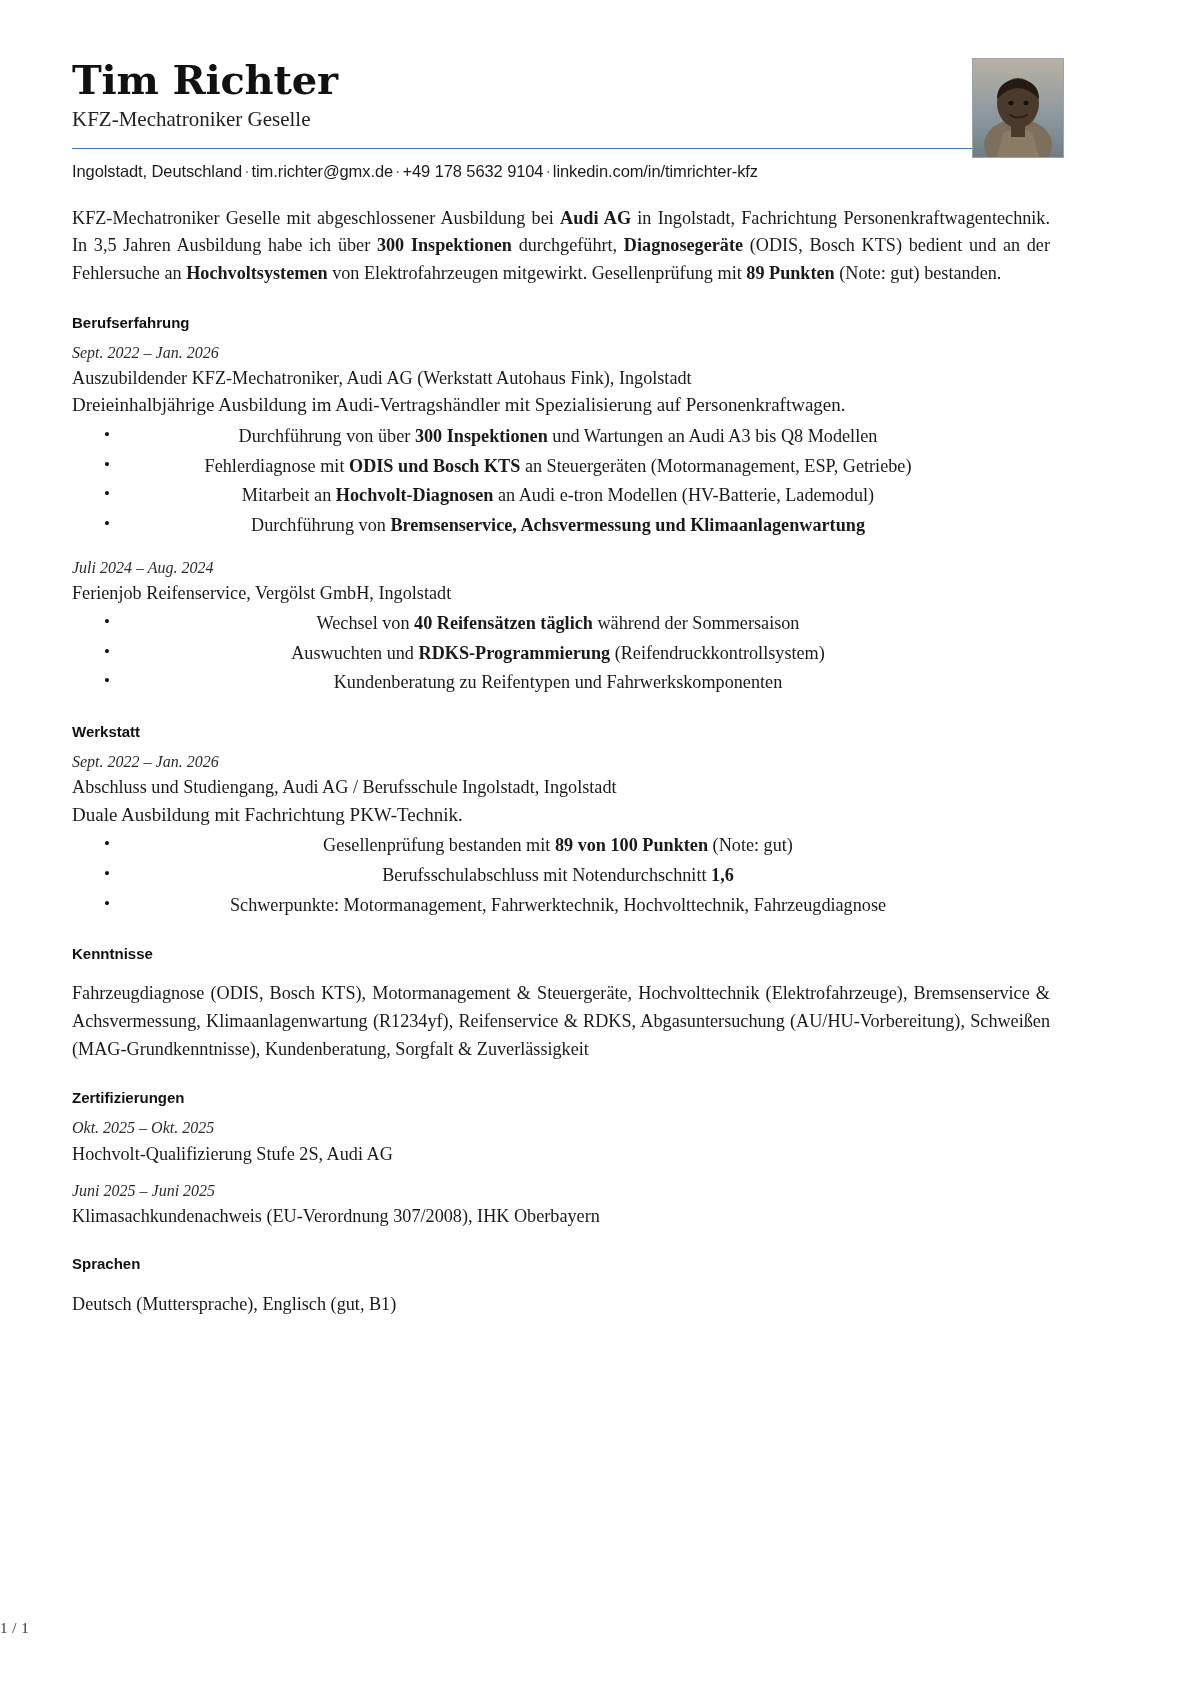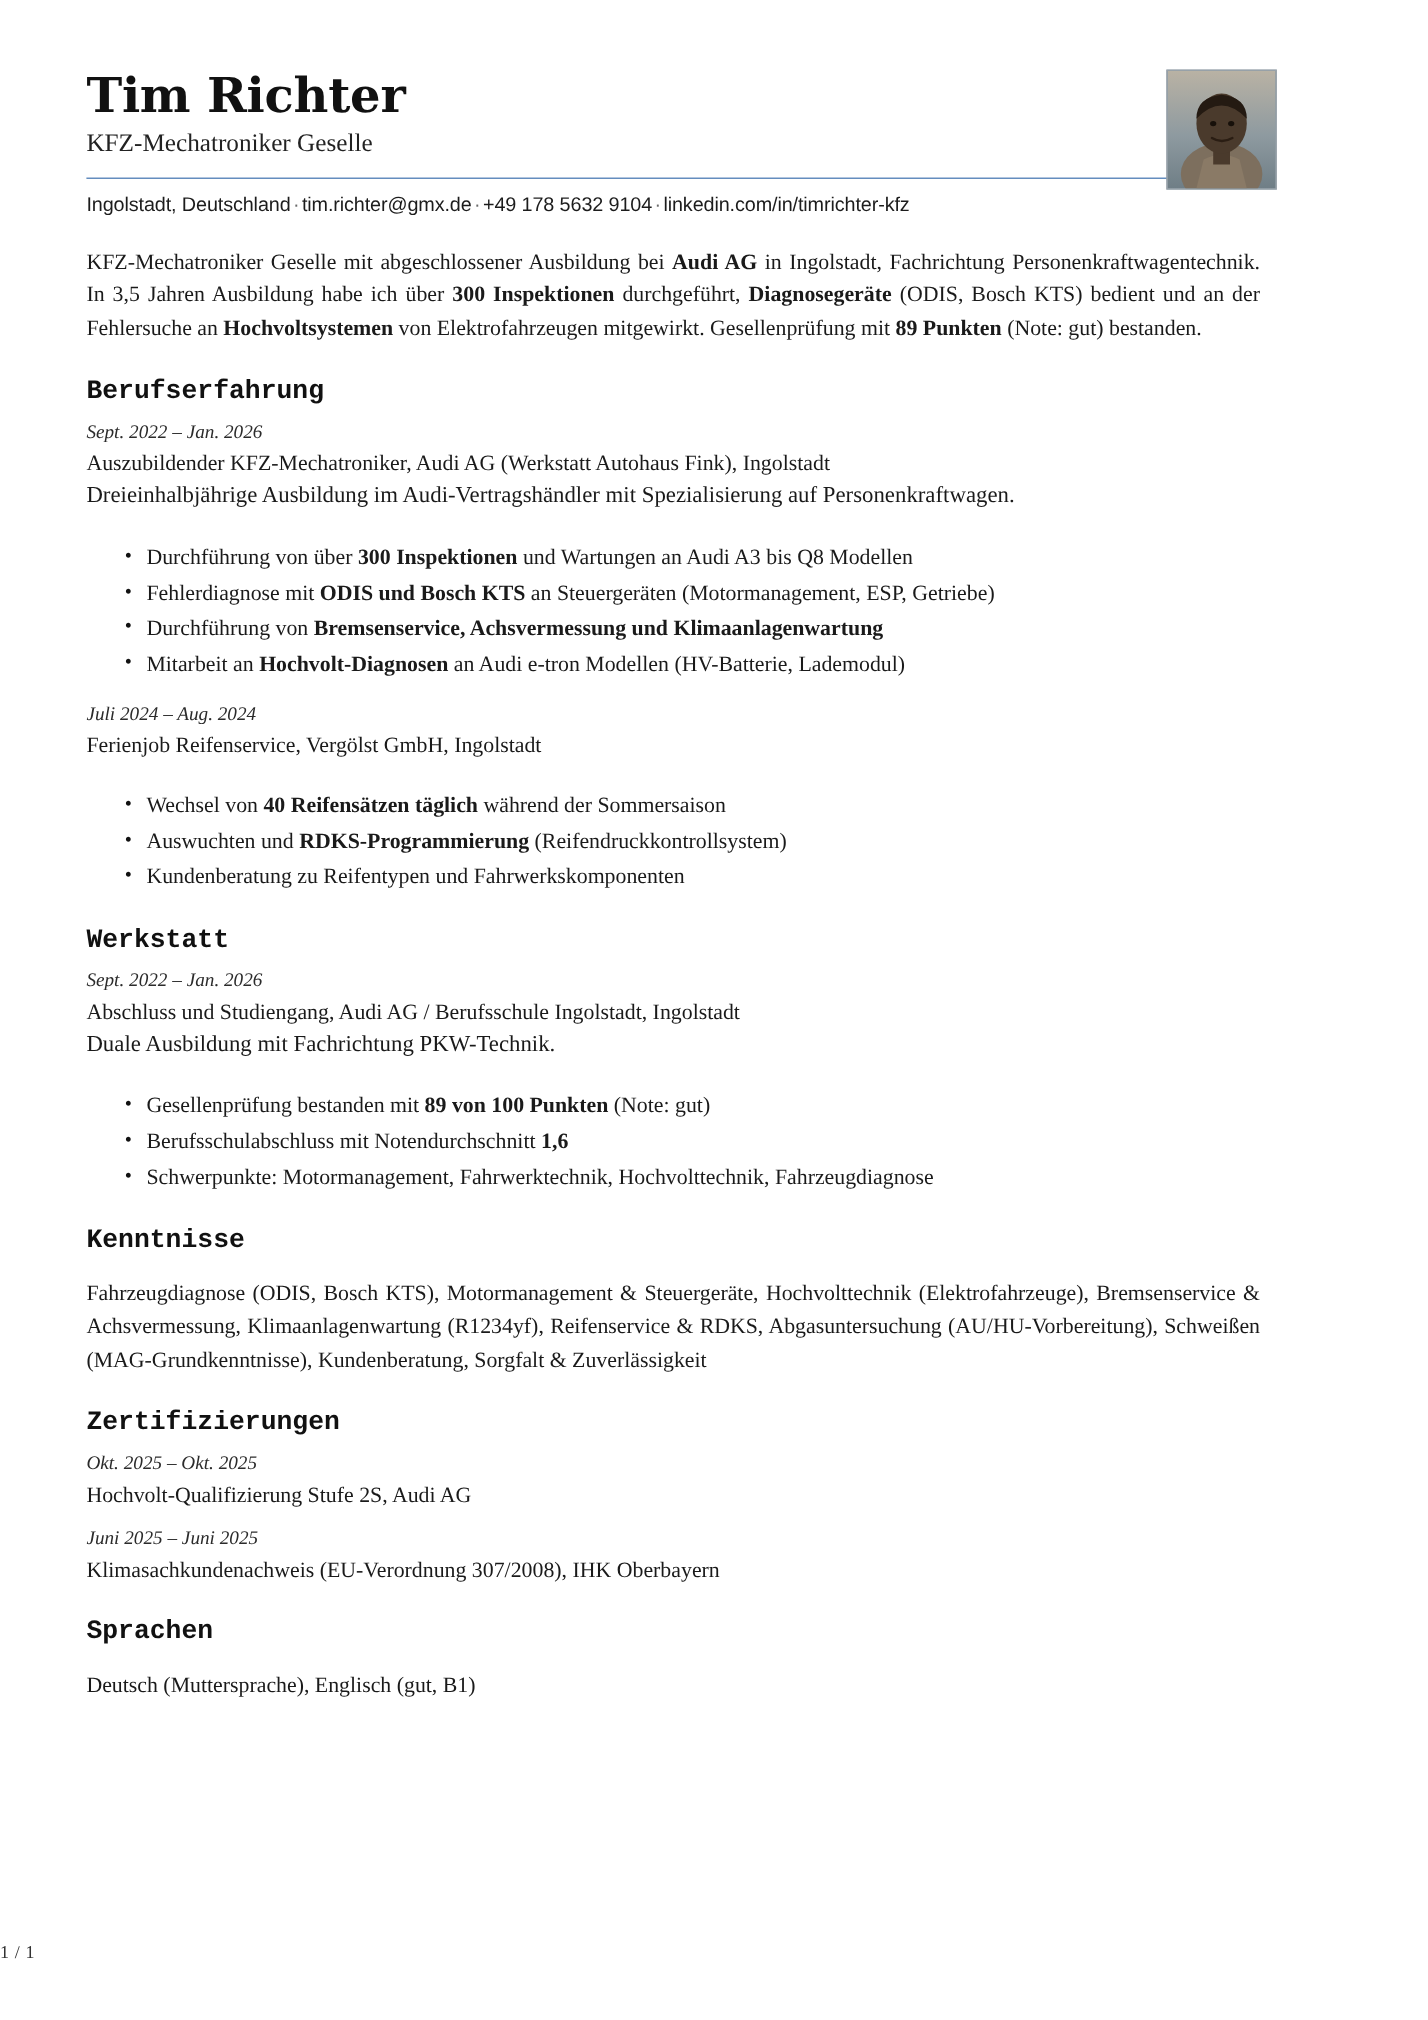--- a/index.html
+++ b/index.html
@@ -79,23 +79,23 @@
     font-size: 18.2px;
     line-height: 1.52;
     text-align: justify;
     width: 978px;
     hyphens: auto;
   }
 
   
   .section { margin-top: 26px; }
   .section-title {
-    font-family: Liberation Mono, monospace;
+    font-family: Liberation Sans, sans-serif;
     font-weight: bold;
-    font-size: 22px;
+    font-size: 15px;
     margin: 0 0 10px 0;
     color: #111111;
   }
   .entry { margin-bottom: 16px; }
   .entry:last-child { margin-bottom: 0; }
   .entry-date {
     font-style: italic;
     font-size: 16px;
     line-height: 1.45;
     color: #2b2b2b;
@@ -104,23 +104,24 @@
   .entry-head {
     font-size: 18.2px;
     line-height: 1.45;
   }
   .entry-head b { font-weight: normal; }
   .entry-sub {
     font-size: 19px;
     line-height: 1.45;
   }
   ul.bullets {
-    margin: 24px 0 0 0;
+    margin: 4px 0 0 0;
     padding: 0 0 0 30px;
     list-style: none;
+    text-align: center;
   }
   ul.bullets li {
     font-size: 18.2px;
     line-height: 1.52;
     position: relative;
     padding-left: 20px;
     margin-bottom: 2px;
   }
   ul.bullets li::before {
     content: "\2022";
@@ -194,22 +195,22 @@
   <div class="section">
     <h2 class="section-title">Berufserfahrung</h2>
     <div>
         <div class="entry">
           <div class="entry-date">Sept. 2022 – Jan. 2026</div>
           <div class="entry-head"><b>Auszubildender KFZ-Mechatroniker</b><span>, Audi AG (Werkstatt Autohaus Fink), Ingolstadt</span></div>
           <div class="entry-sub">Dreieinhalbjährige Ausbildung im Audi-Vertragshändler mit Spezialisierung auf Personenkraftwagen.</div>
           <ul class="bullets">
             <li>Durchführung von über <b>300 Inspektionen</b> und Wartungen an Audi A3 bis Q8 Modellen</li>
             <li>Fehlerdiagnose mit <b>ODIS und Bosch KTS</b> an Steuergeräten (Motormanagement, ESP, Getriebe)</li>
+            <li>Mitarbeit an <b>Hochvolt-Diagnosen</b> an Audi e-tron Modellen (HV-Batterie, Lademodul)</li>
             <li>Durchführung von <b>Bremsenservice, Achsvermessung und Klimaanlagenwartung</b></li>
-            <li>Mitarbeit an <b>Hochvolt-Diagnosen</b> an Audi e-tron Modellen (HV-Batterie, Lademodul)</li>
           </ul>
         </div>
         <div class="entry">
           <div class="entry-date">Juli 2024 – Aug. 2024</div>
           <div class="entry-head"><b>Ferienjob Reifenservice</b><span>, Vergölst GmbH, Ingolstadt</span></div>
           <ul class="bullets">
             <li>Wechsel von <b>40 Reifensätzen täglich</b> während der Sommersaison</li>
             <li>Auswuchten und <b>RDKS-Programmierung</b> (Reifendruckkontrollsystem)</li>
             <li>Kundenberatung zu Reifentypen und Fahrwerkskomponenten</li>
           </ul>

